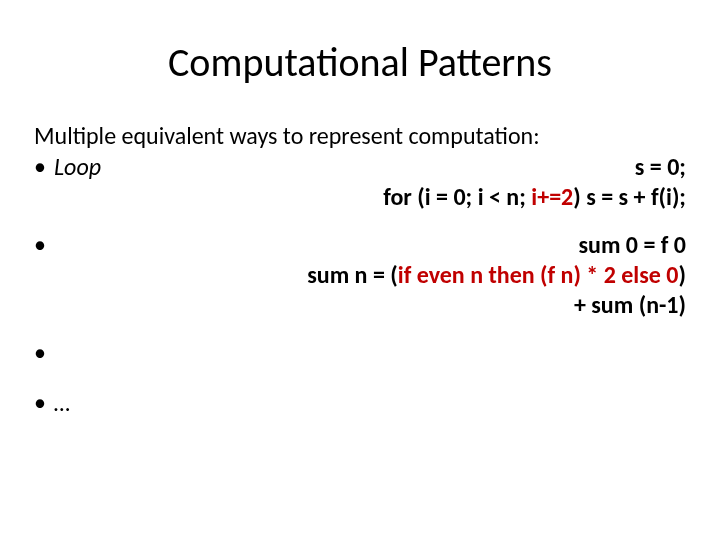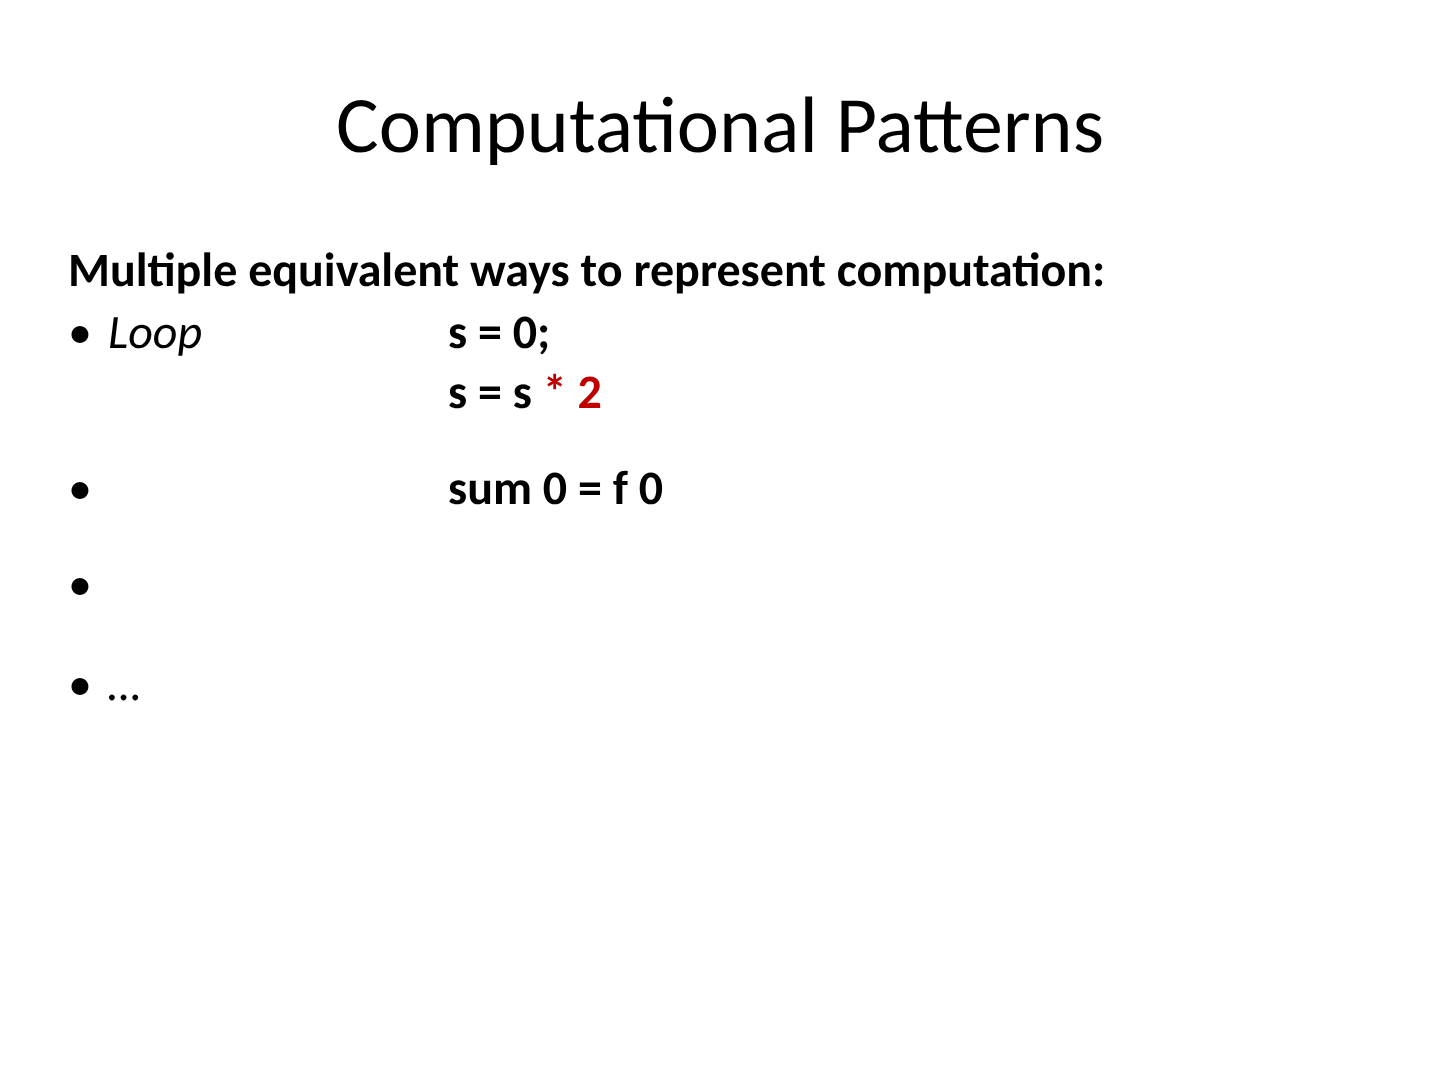--- a/index.html
+++ b/index.html
@@ -20,21 +20,21 @@
   }
   .title {
     font-size: 40px;
     text-align: center;
     margin: 0 0 34px 0;
     font-weight: 400;
   }
   .lead {
     font-size: 24px;
     margin: 0 0 2px 0;
-    font-weight: 700;
+    font-weight: 400;
   }
   .row {
     display: flex;
     align-items: flex-start;
     font-size: 24px;
     margin-bottom: 18px;
   }
   .bullet-col {
     display: flex;
     align-items: flex-start;
@@ -48,21 +48,21 @@
   }
   .bullet-label {
     line-height: 1.25;
     font-style: italic;
   }
   .code-col {
     flex: 1;
     font-weight: 700;
     line-height: 1.25;
   }
-  .code-line { white-space: nowrap; }
+  .code-line { white-space: nowrap; text-align: right; }
   .indent { padding-left: 116px; }
   .red { color: #c00000; }
   .solo-bullet {
     display: flex;
     font-size: 24px;
     margin-top: 20px;
   }
 </style>
 </head>
 <body>
@@ -74,31 +74,35 @@
   <p class="lead">Multiple equivalent ways to represent computation:</p>
 
   <div class="row">
     <div class="bullet-col">
       <span class="bullet-dot">•</span>
       <span class="bullet-label">Loop</span>
     </div>
     <div class="code-col">
       <div class="code-line">s = 0;</div>
       <div class="code-line">
-        <span>s = s </span><span class="red">* 2</span>
+        <span>for (i = 0; i &lt; n; </span><span class="red">i+=2</span><span>)  s = s + f(i);</span>
       </div>
     </div>
   </div>
 
   <div class="row">
     <div class="bullet-col">
       <span class="bullet-dot">•</span>
     </div>
     <div class="code-col">
       <div class="code-line">sum 0 = f 0</div>
+      <div class="code-line">
+        <span>sum n = (</span><span class="red">if even n then (f n) * 2 else 0</span><span>)</span>
+      </div>
+      <div class="code-line indent">+ sum (n-1)</div>
     </div>
   </div>
 
   <div class="row">
     <div class="bullet-col">
       <span class="bullet-dot">•</span>
     </div>
   </div>
 
   <div class="solo-bullet">

